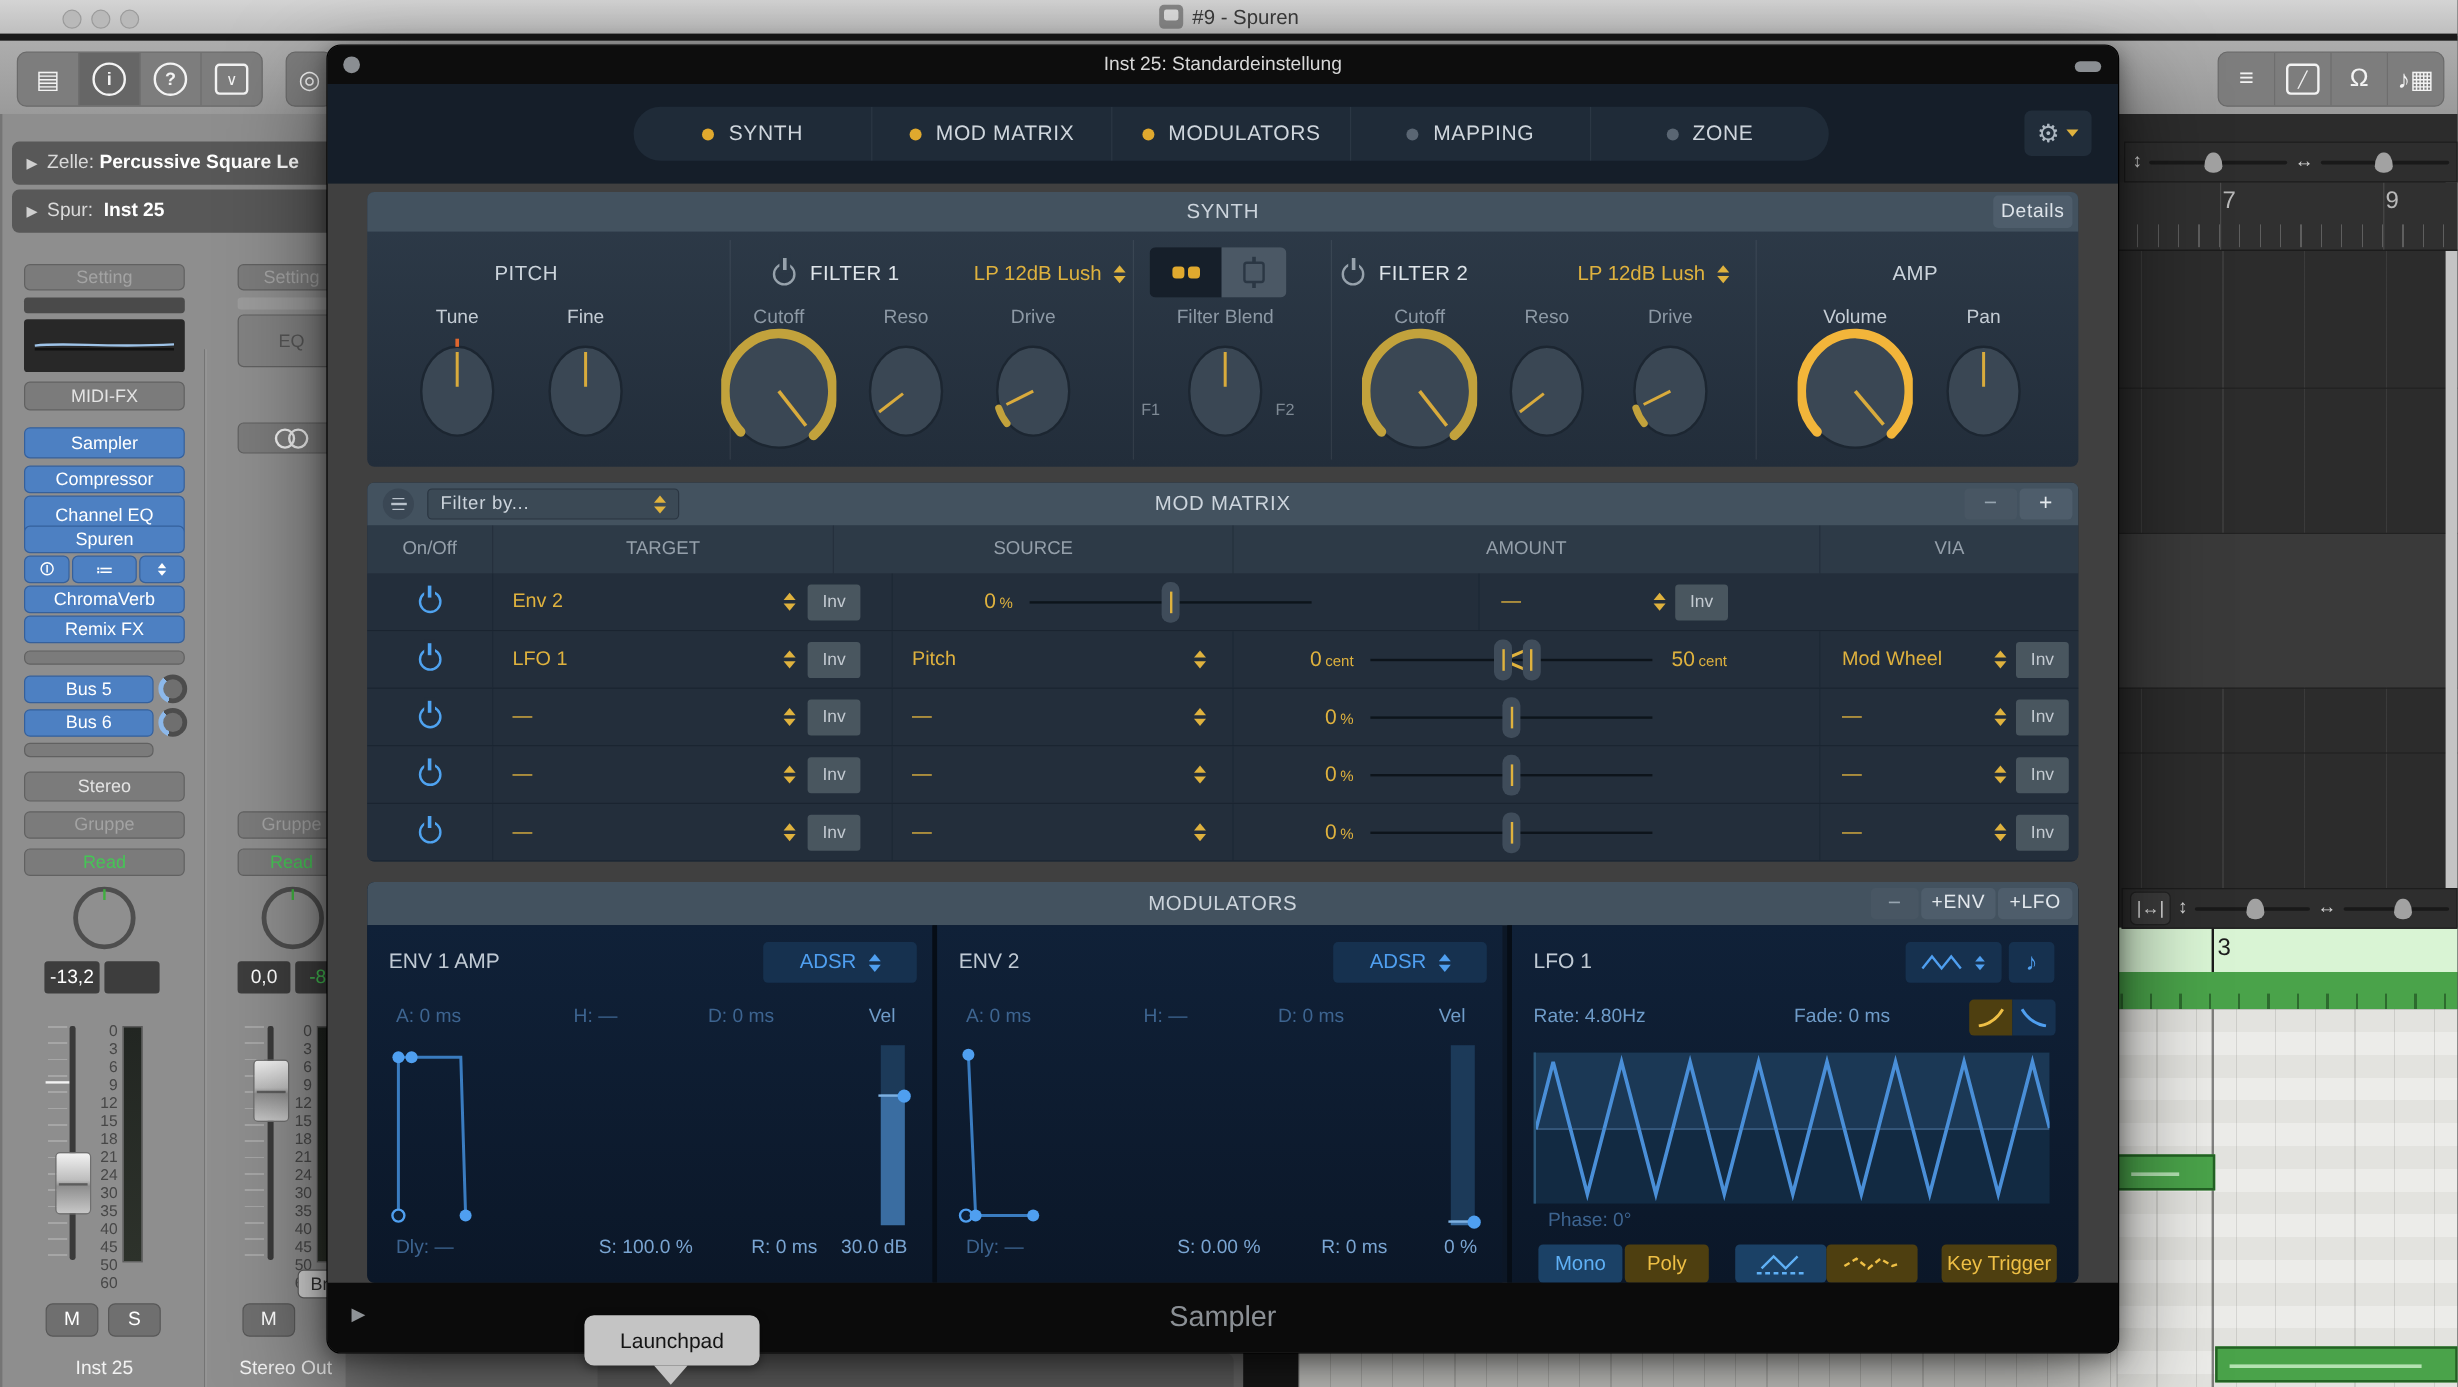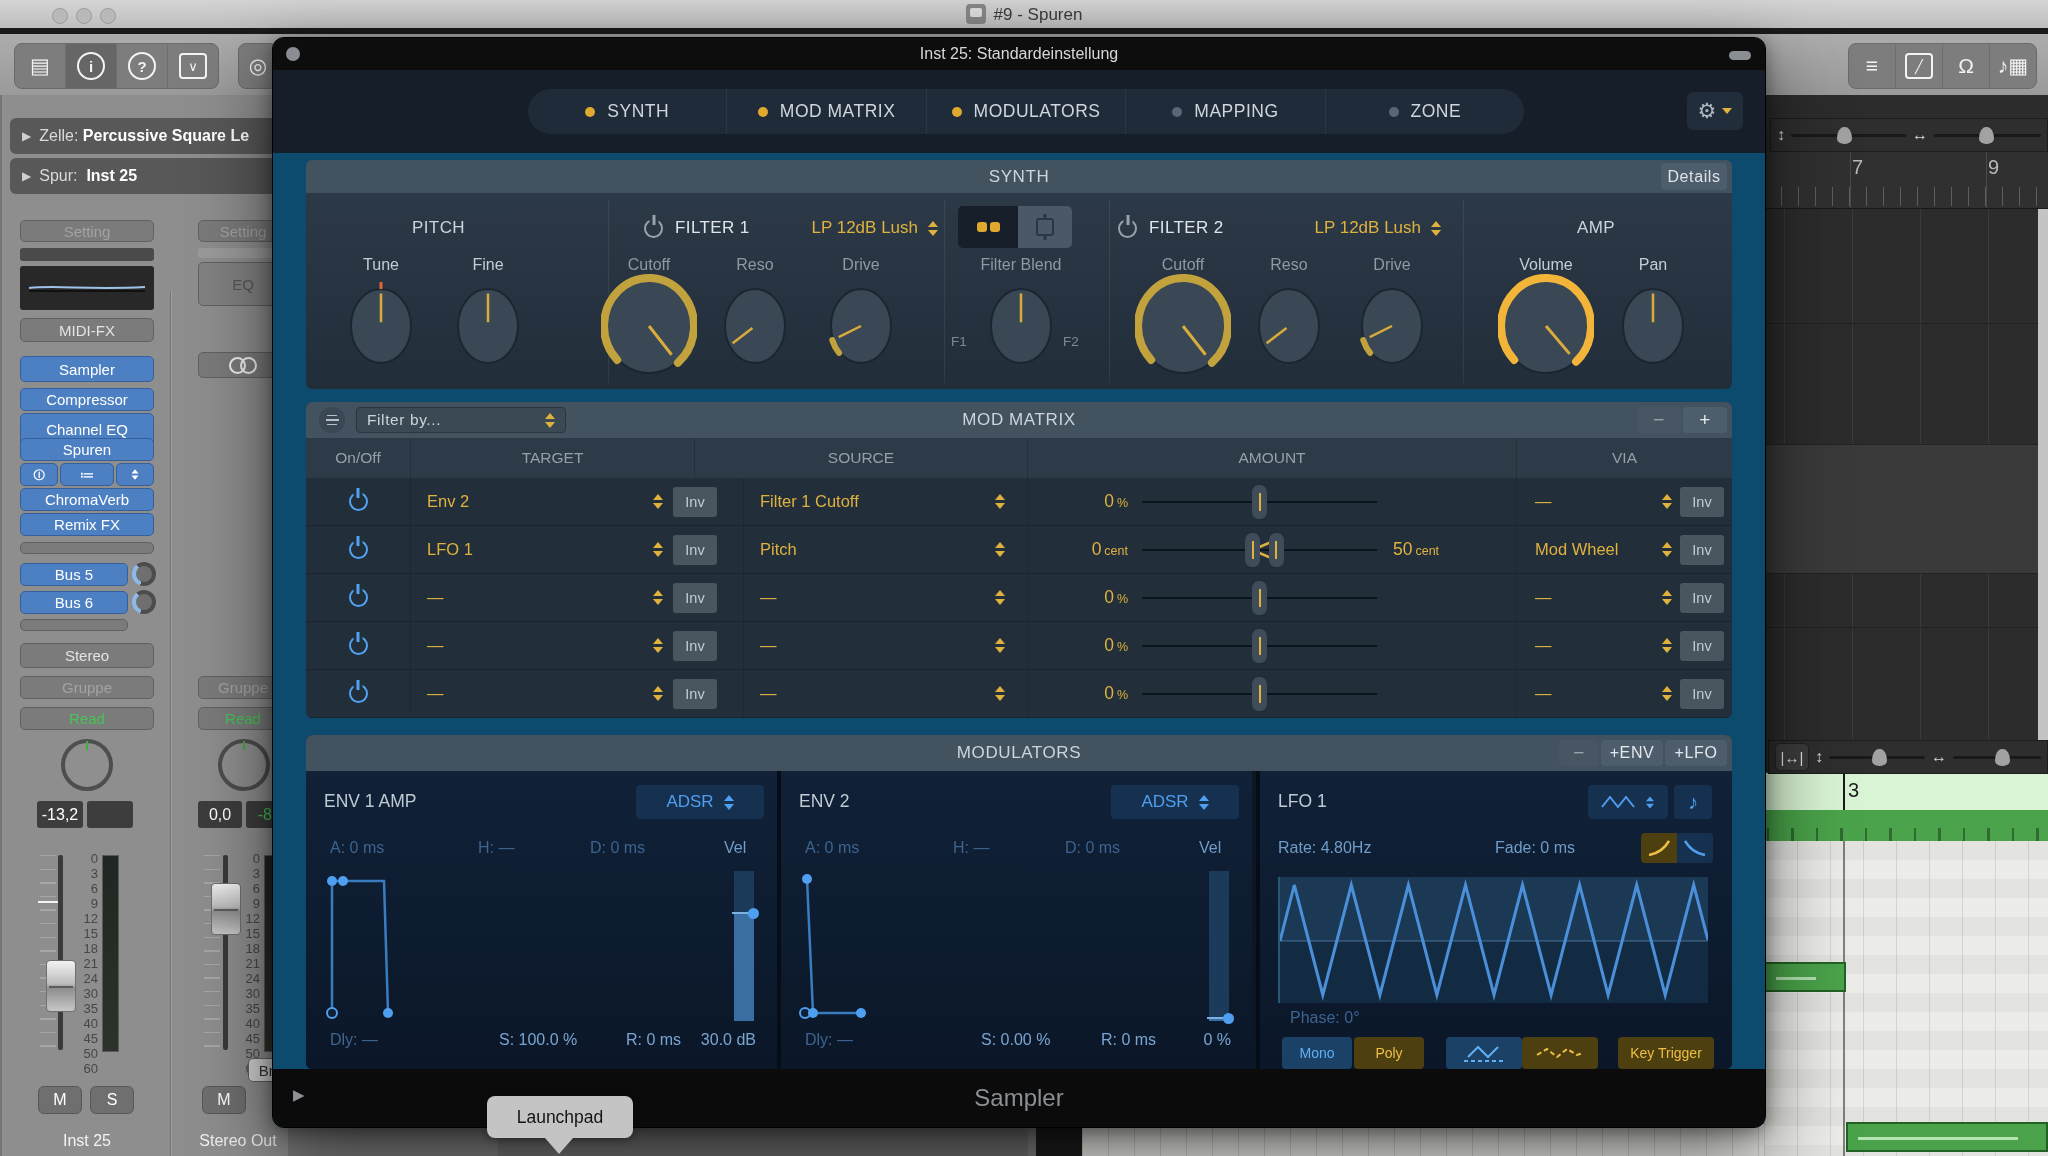--- a/index.html
+++ b/index.html
@@ -62,21 +62,21 @@
      repeating-linear-gradient(90deg,rgba(0,0,0,.10) 0 1px,transparent 1px 33px),
      repeating-linear-gradient(180deg,#e3e3df 0 19px,#ecece9 19px 38px)}
   .note{position:absolute;background:#4aa34a;border:2px solid #236224;box-sizing:border-box;z-index:2}
   .note i{position:absolute;left:10px;top:50%;height:3px;background:#b4e2b2;display:block}
   
   #bottom-gray{left:288px;top:1124px;width:797px;height:32px;background:#7b7b7b;z-index:1}
   #bottom-gray .inner{position:absolute;left:210px;top:4px;width:530px;height:28px;background:#6e6e6e;border-radius:6px 6px 0 0}
   #bottom-dark{left:1036px;top:1126px;width:46px;height:30px;background:#1c1c1c;z-index:2;position:absolute}
   #bottom-light{left:1082px;top:1124px;width:682px;height:32px;background:repeating-linear-gradient(90deg,rgba(0,0,0,.12) 0 1px,transparent 1px 26px),#e9e9e5;z-index:1;position:absolute}
   
-  #plugin{left:272px;top:37px;width:1492px;height:1089px;background:#0c4a6e;border-radius:12px;z-index:10;
+  #plugin{left:272px;top:37px;width:1492px;height:1089px;background:#404040;border-radius:12px;z-index:10;
           box-shadow:0 30px 80px rgba(0,0,0,.55),0 4px 18px rgba(0,0,0,.4);border:1px solid #000}
   #pl-titlebar{left:0;top:0;width:1492px;height:32px;background:#0d0d0d;border-radius:11px 11px 0 0;display:flex;align-items:center;justify-content:center;color:#d8d8d8;font-size:16px}
   #pl-close{left:13px;top:9px;width:14px;height:14px;border-radius:50%;background:#8a8e92}
   #pl-pill{left:1456px;top:13px;width:22px;height:9px;border-radius:5px;background:#8a8e92}
   #tabsbar{left:0;top:32px;width:1492px;height:83px;background:#151e29}
   #tabs{position:absolute;left:255px;top:19px;width:996px;height:45px;background:#1f2b38;border-radius:23px;display:flex;overflow:hidden}
   .tab{flex:1;display:flex;align-items:center;justify-content:center;gap:12px;color:#cfd6dd;font-size:17.5px;letter-spacing:.5px;border-left:1px solid #2b3744}
   .tab:first-child{border-left:none}
   .tab .dot{width:10px;height:10px;border-radius:50%;background:#5a6673}
   .tab.on .dot{background:#e0a92e}
@@ -156,21 +156,21 @@
   .bb.bright{color:#7aa5d2}
   .envsvg{position:absolute;left:16px;top:100px}
   .envline{fill:none;stroke:#3a7cc0;stroke-width:2.5}
   .dot{fill:#4f9ff0}
   .dot.hollow{fill:#0e2036;stroke:#4f9ff0;stroke-width:2}
   .vel{position:absolute;width:20px;top:100px;height:150px;background:#1c3a59}
   .vel .vfill{position:absolute;left:0;right:0;bottom:0;background:#3a6da1;display:block}
   .vel .vline{position:absolute;left:-2px;right:-2px;height:2.5px;background:#7db0e0;display:block}
   .vel .vdot{position:absolute;right:-5px;width:11px;height:11px;margin-top:-4px;border-radius:50%;background:#4f9ff0;display:block}
   .lfo-disp{position:absolute;left:18px;top:106px;width:428px;height:126px;background:#122a42;border-left:2px solid #2a5678}
-  .mode-btn{position:absolute;height:32px;border-radius:4px;display:flex;align-items:center;justify-content:center;font-size:14px}
+  .mode-btn{position:absolute;height:32px;border-radius:4px;display:flex;align-items:center;justify-content:center;font-size:17px}
   .mb-blue{background:#1b4166;color:#5fb0f5}
   .mb-yel{background:#4e3f10;color:#eebf45}
   
   #pl-footer{left:0;top:1031px;width:1492px;height:58px;background:#0b0b0b;border-radius:0 0 11px 11px;display:flex;align-items:center;justify-content:center;color:#8b9095;font-size:24px}
   #foot-tri{position:absolute;left:20px;top:1048px;color:#8e9296;font-size:15px}
   
   #tooltip{left:487px;top:1096px;width:146px;height:42px;background:#c4c4c4;border-radius:8px;z-index:50;display:flex;align-items:center;justify-content:center;color:#141414;font-size:17.5px;box-shadow:0 2px 8px rgba(0,0,0,.35)}
   #tooltip::after{content:"";position:absolute;left:58px;top:42px;width:0;height:0;border-left:14px solid transparent;border-right:14px solid transparent;border-top:16px solid #c4c4c4}
 </style>
 </head>
@@ -636,27 +636,20 @@
             <span class="pwr"></span>
           </div>
           <div class="mm-c c-src">
             <span class="sel-txt">Env 2</span>
             <span class="updown">
               <i></i>
               <i></i>
             </span>
             <button class="inv mr">Inv</button>
           </div>
-          <div class="mm-c c-tgt">
-            <span class="sel-txt">Filter 1 Cutoff</span>
-            <span class="updown">
-              <i></i>
-              <i></i>
-            </span>
-          </div>
           <div class="mm-c c-amt">
             <span class="amt-val">
               <b>0</b>
               <small>%</small>
             </span>
             <span class="trk">
               <span class="hdl" style="left:110.0px">
                 <i></i>
               </span>
             </span>

